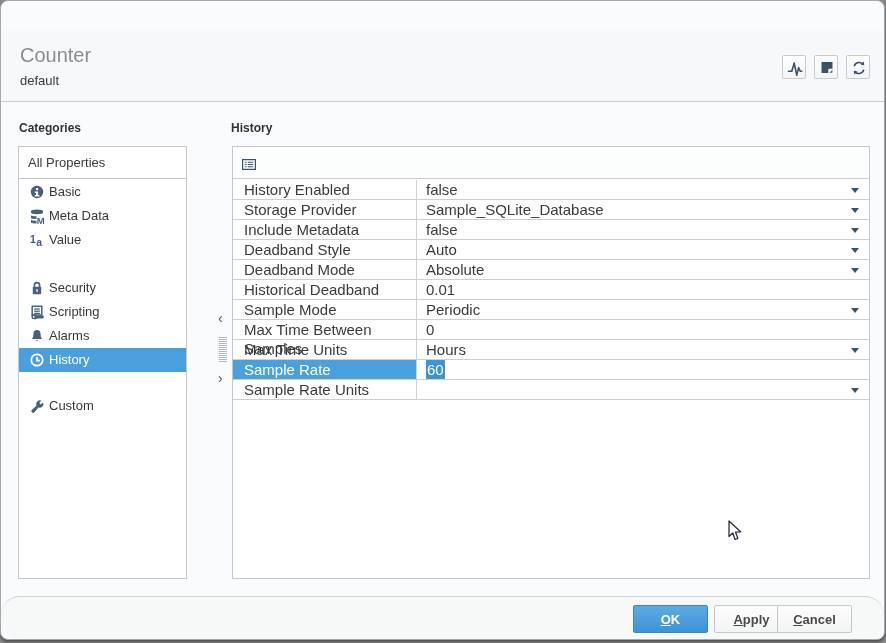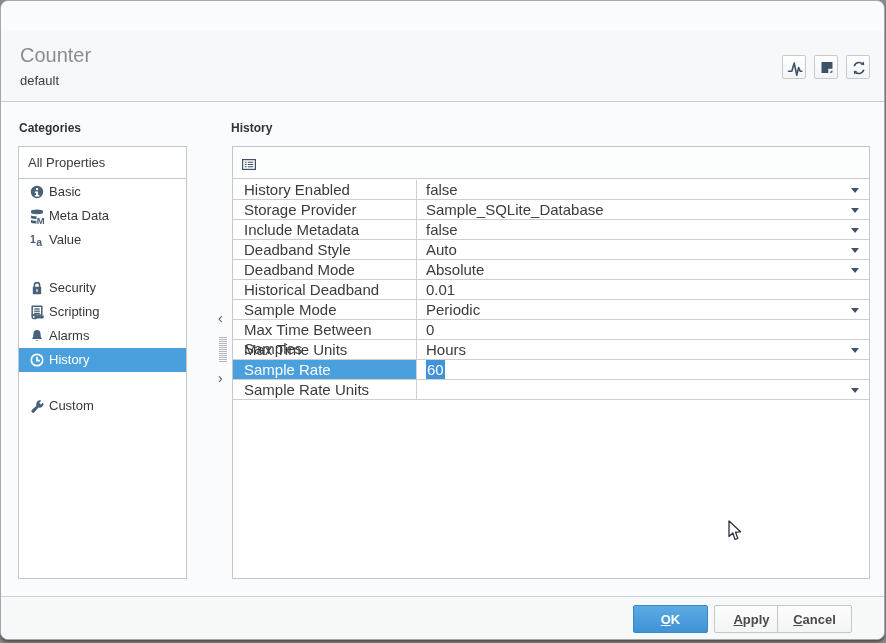--- a/index.html
+++ b/index.html
@@ -43,21 +43,21 @@
 #ptoolbar { position:absolute; left:0; top:0; right:0; height:32px; border-bottom:1px solid #c9ccd0; background:#fcfdfd; }
 #ptoolbar svg { position:absolute; left:9px; top:12px; }
 .prow { position:absolute; left:0; right:0; height:20px; border-bottom:1px solid #ccd0d3; font-size:15px; color:#3b3b3b; }
 .plabel { position:absolute; left:0; top:0; bottom:0; width:184px; border-right:1px solid #ccd0d3; padding-left:11px; line-height:19px; }
 .pval { position:absolute; left:185px; right:0; top:0; bottom:0; padding-left:8px; line-height:19px; }
 .parrow { position:absolute; right:10px; top:8px; width:0; height:0;
   border-left:4.5px solid transparent; border-right:4.5px solid transparent; border-top:5px solid #3e5266; }
 .prow.sel .plabel { background:#4aa0dc; color:#fff; }
 #valsel { background:#3f93d8; color:#fff; padding:1px 1px; }
 
-#footer { position:absolute; left:0; right:0; bottom:0; height:43px; background:#f7f8f8; border-top:1px solid #cfd2d5; }
+#footer { position:absolute; left:0; right:0; bottom:0; height:43px; background:#f7f8f8; border-top:1px solid #cfd2d5;border-radius:19px; }
 .fbtn { position:absolute; top:8px; width:75px; height:28px; border-radius:2px; font-size:13px; font-weight:bold;
   text-align:center; line-height:28px; }
 #okbtn { left:632px; background:linear-gradient(180deg,#5cabe2,#3e92d6); border:1px solid #3a87c8; color:#fff; }
 #applybtn { left:713px; }
 #cancelbtn { left:776px; }
 .greybtn { background:linear-gradient(180deg,#fdfdfd,#f3f4f4); border:1px solid #c5c8cb; color:#4a4a4a; }
 .fbtn u { text-decoration:underline; }
 
 #cursor { position:absolute; left:728px; top:520px; }
 </style>

